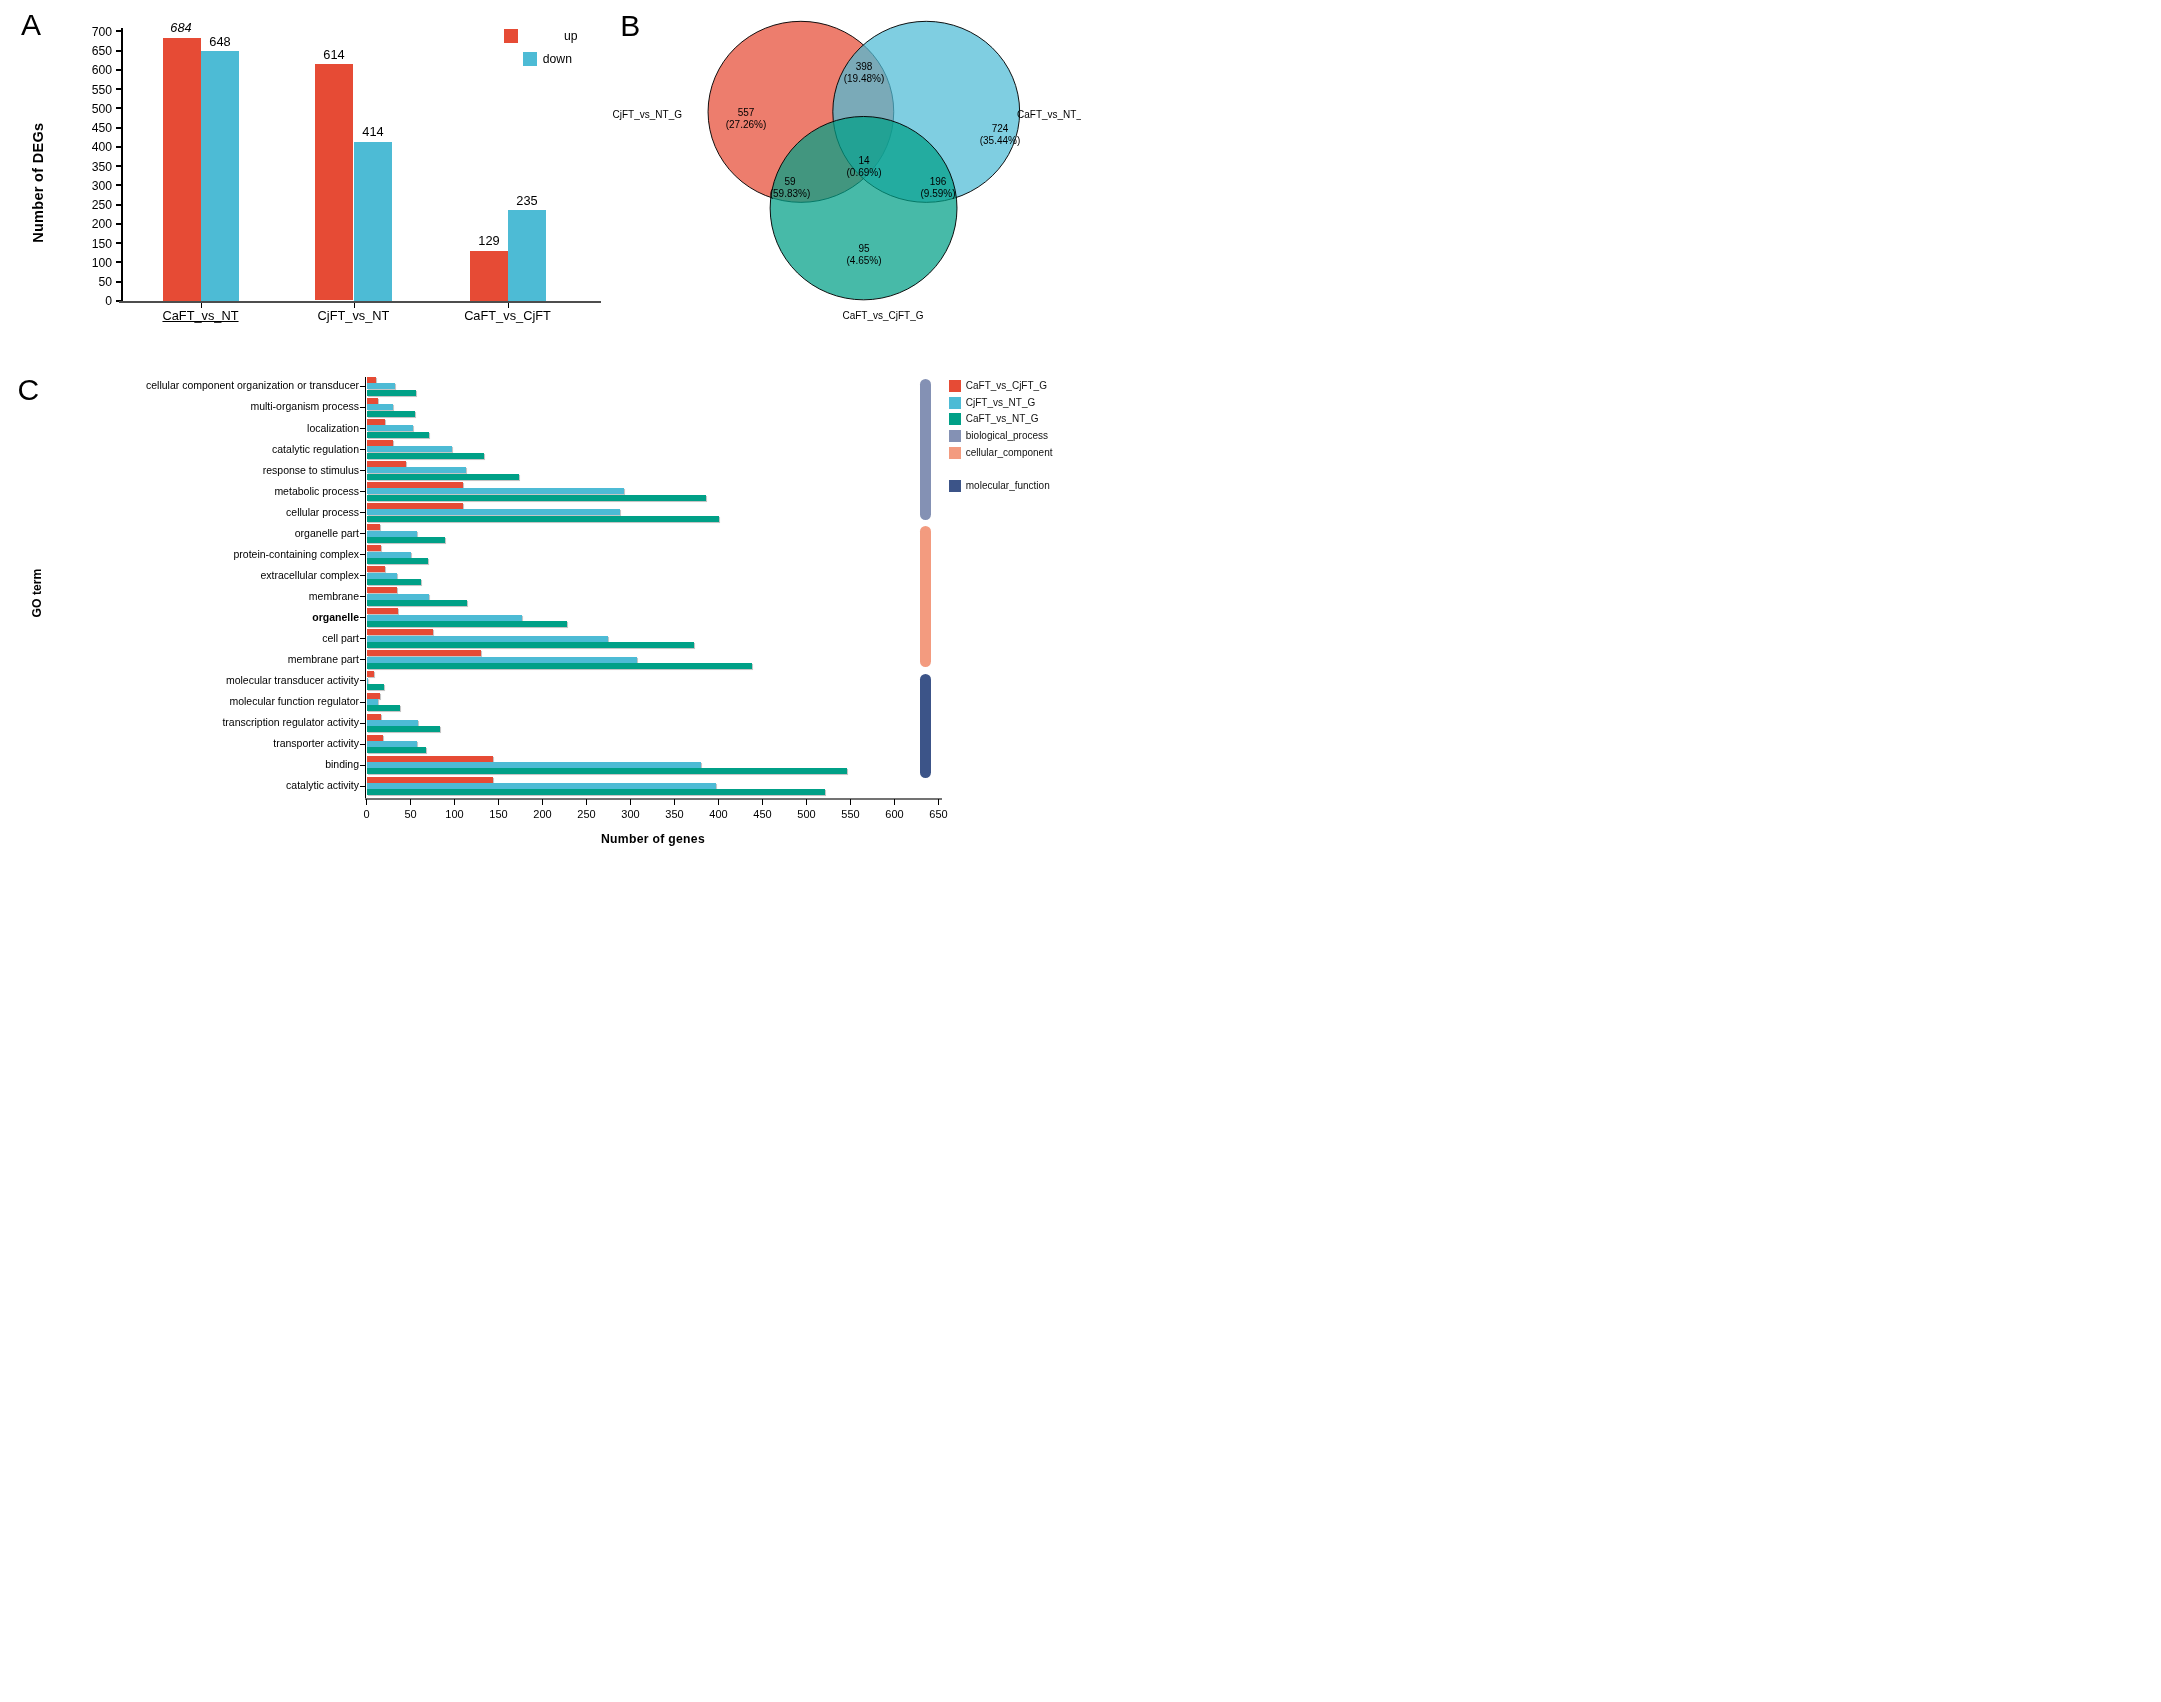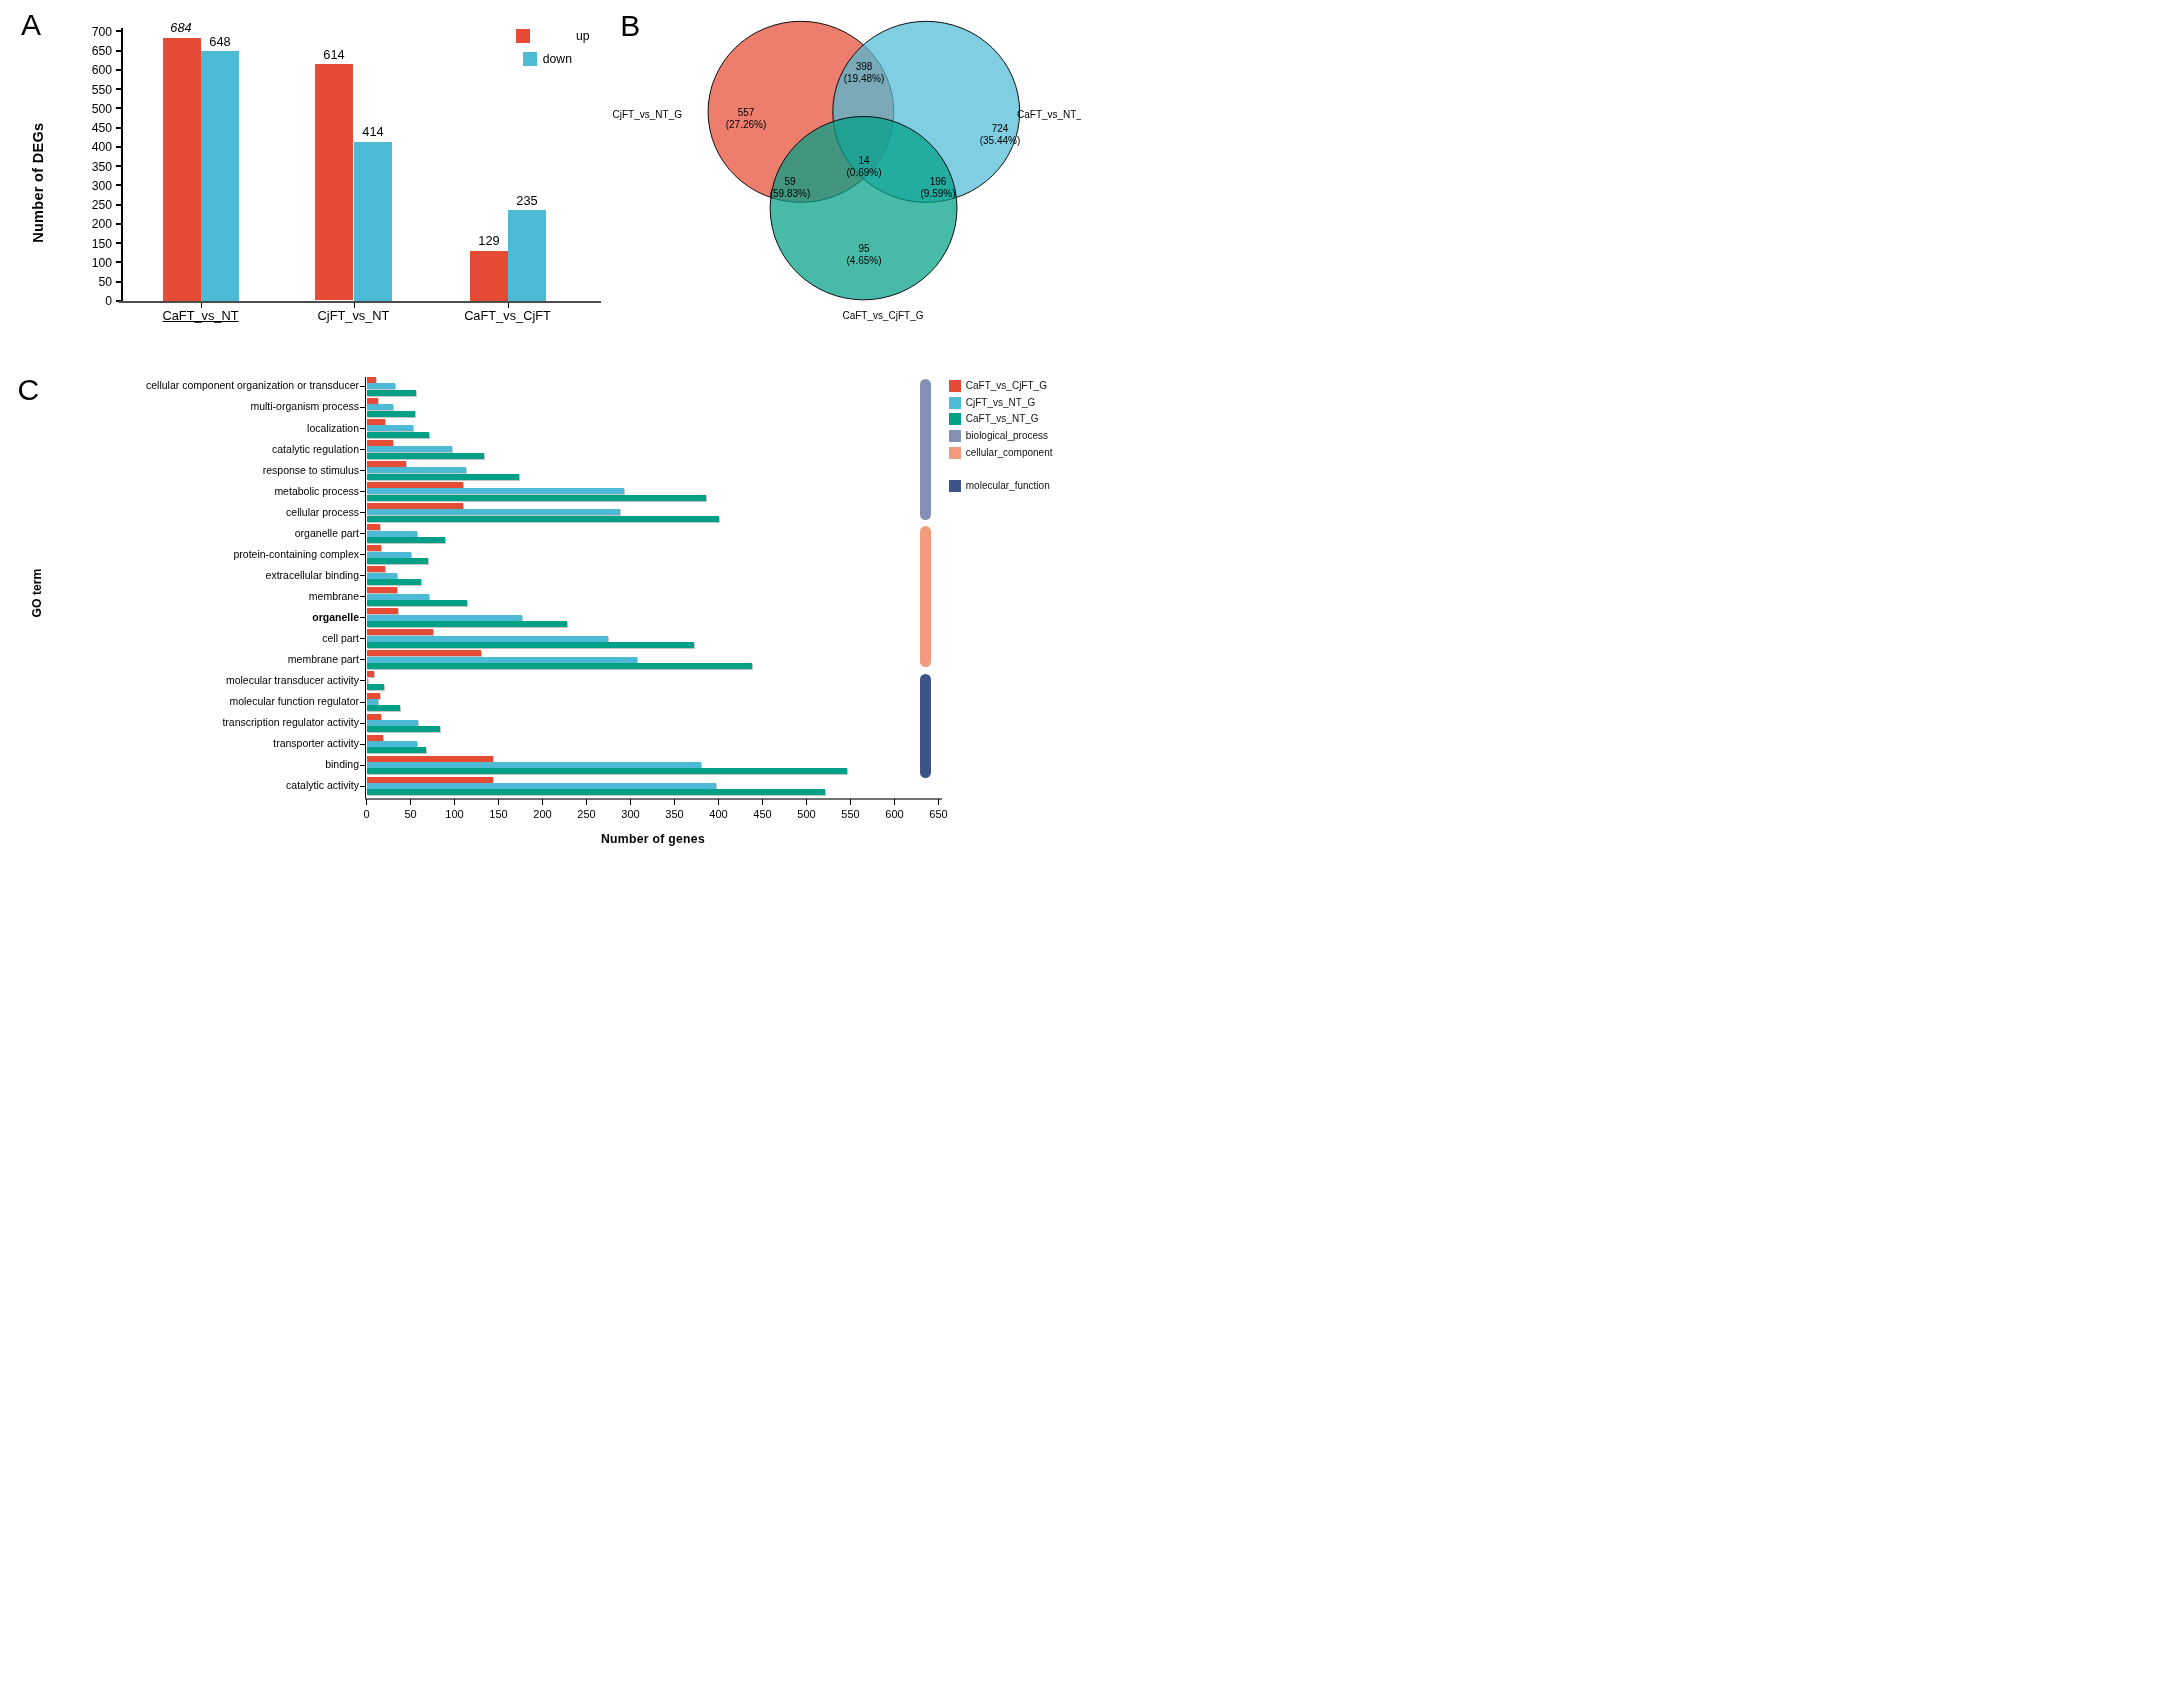--- a/index.html
+++ b/index.html
@@ -95,21 +95,21 @@
         <div class="pa-xtick" style="left: 354px; top: 303px;"></div>
         <div class="pa-cat-label" style="left: 284px; top: 308px; width: 139px;">CjFT_vs_NT</div>
         <div class="pa-bar" style="left: 470px; top: 251px; width: 38px; height: 50px; background: rgb(230, 75, 53);"></div>
         <div class="pa-bar-label" style="left: 466px; top: 233px; width: 46px;">129</div>
         <div class="pa-bar" style="left: 508px; top: 210px; width: 38px; height: 91px; background: rgb(77, 187, 213);"></div>
         <div class="pa-bar-label" style="left: 504px; top: 193px; width: 46px;">235</div>
         <div class="pa-xtick" style="left: 508px; top: 303px;"></div>
         <div class="pa-cat-label" style="left: 438px; top: 308px; width: 139px;">CaFT_vs_CjFT</div>
       </div>
     <div id="pa-legend">
-        <div class="legend-row" style="left: 516px; top: 29px; gap: 46px;">
+        <div class="legend-row" style="left: 504px; top: 29px; gap: 46px;">
           <div class="legend-swatch" style="width: 14px; height: 14px; background: rgb(230, 75, 53);"></div>
           <div class="legend-text">up</div>
         </div>
         <div class="legend-row" style="left: 523px; top: 52px;">
           <div class="legend-swatch" style="width: 14px; height: 14px; background: rgb(77, 187, 213);"></div>
           <div class="legend-text">down</div>
         </div>
       </div>
   </section>
 
@@ -228,21 +228,21 @@
         <div class="pc-term-label" style="left: 127px; top: 167px;">organelle part</div>
         <div class="pc-rowtick" style="left: 360px; top: 173px;"></div>
         <div class="pc-bar" style="left: 367px; top: 164px; width: 13.2px; height: 6.4px; background: rgb(230, 75, 53);"></div>
         <div class="pc-bar" style="left: 367px; top: 171px; width: 50px; height: 6.4px; background: rgb(77, 187, 213);"></div>
         <div class="pc-bar" style="left: 367px; top: 177px; width: 78px; height: 6.4px; background: rgb(0, 160, 135);"></div>
         <div class="pc-term-label" style="left: 127px; top: 188px;">protein-containing complex</div>
         <div class="pc-rowtick" style="left: 360px; top: 194px;"></div>
         <div class="pc-bar" style="left: 367px; top: 185px; width: 14px; height: 6.4px; background: rgb(230, 75, 53);"></div>
         <div class="pc-bar" style="left: 367px; top: 192px; width: 44px; height: 6.4px; background: rgb(77, 187, 213);"></div>
         <div class="pc-bar" style="left: 367px; top: 198px; width: 61px; height: 6.4px; background: rgb(0, 160, 135);"></div>
-        <div class="pc-term-label" style="left: 127px; top: 209px;">extracellular binding</div>
+        <div class="pc-term-label" style="left: 127px; top: 209px;">extracellular complex</div>
         <div class="pc-rowtick" style="left: 360px; top: 215px;"></div>
         <div class="pc-bar" style="left: 367px; top: 206px; width: 17.6px; height: 6.4px; background: rgb(230, 75, 53);"></div>
         <div class="pc-bar" style="left: 367px; top: 213px; width: 30px; height: 6.4px; background: rgb(77, 187, 213);"></div>
         <div class="pc-bar" style="left: 367px; top: 219px; width: 54px; height: 6.4px; background: rgb(0, 160, 135);"></div>
         <div class="pc-term-label" style="left: 127px; top: 230px;">membrane</div>
         <div class="pc-rowtick" style="left: 360px; top: 236px;"></div>
         <div class="pc-bar" style="left: 367px; top: 227px; width: 30px; height: 6.4px; background: rgb(230, 75, 53);"></div>
         <div class="pc-bar" style="left: 367px; top: 234px; width: 62px; height: 6.4px; background: rgb(77, 187, 213);"></div>
         <div class="pc-bar" style="left: 367px; top: 240px; width: 100px; height: 6.4px; background: rgb(0, 160, 135);"></div>
         <div class="pc-term-label" style="left: 127px; top: 251px; font-weight: bold;">organelle</div>

